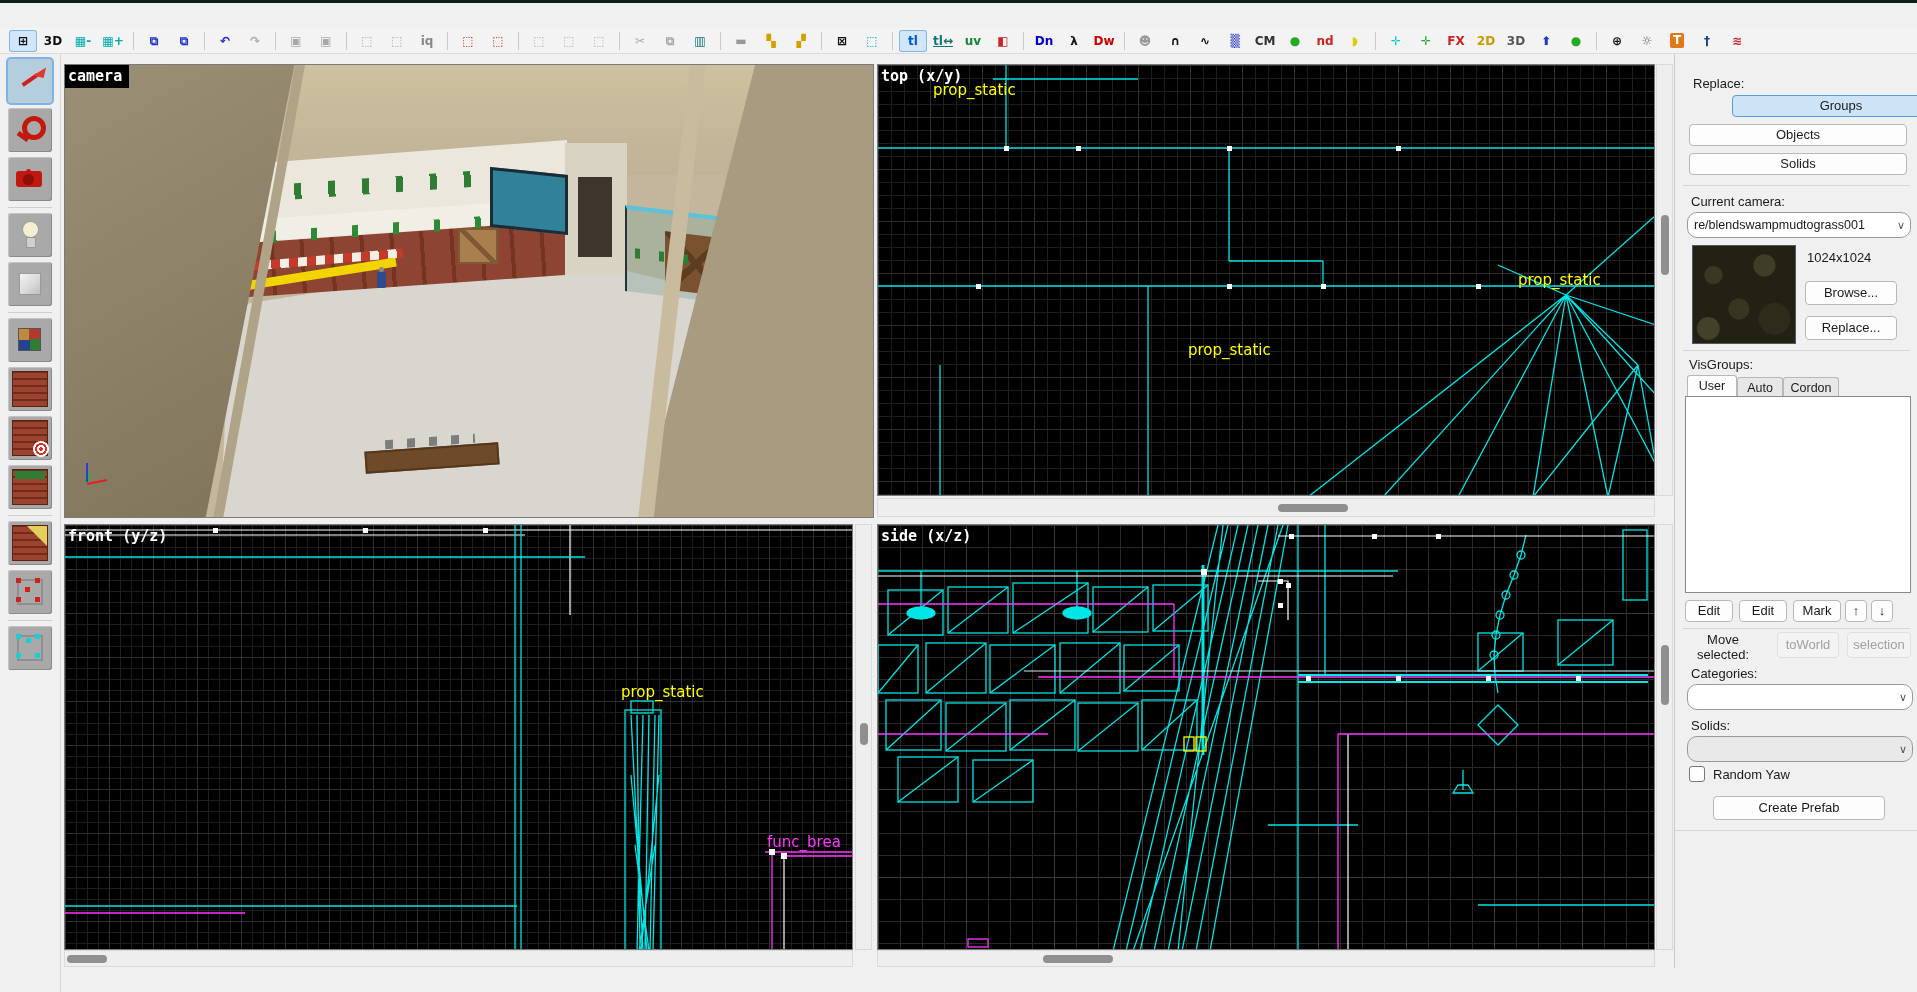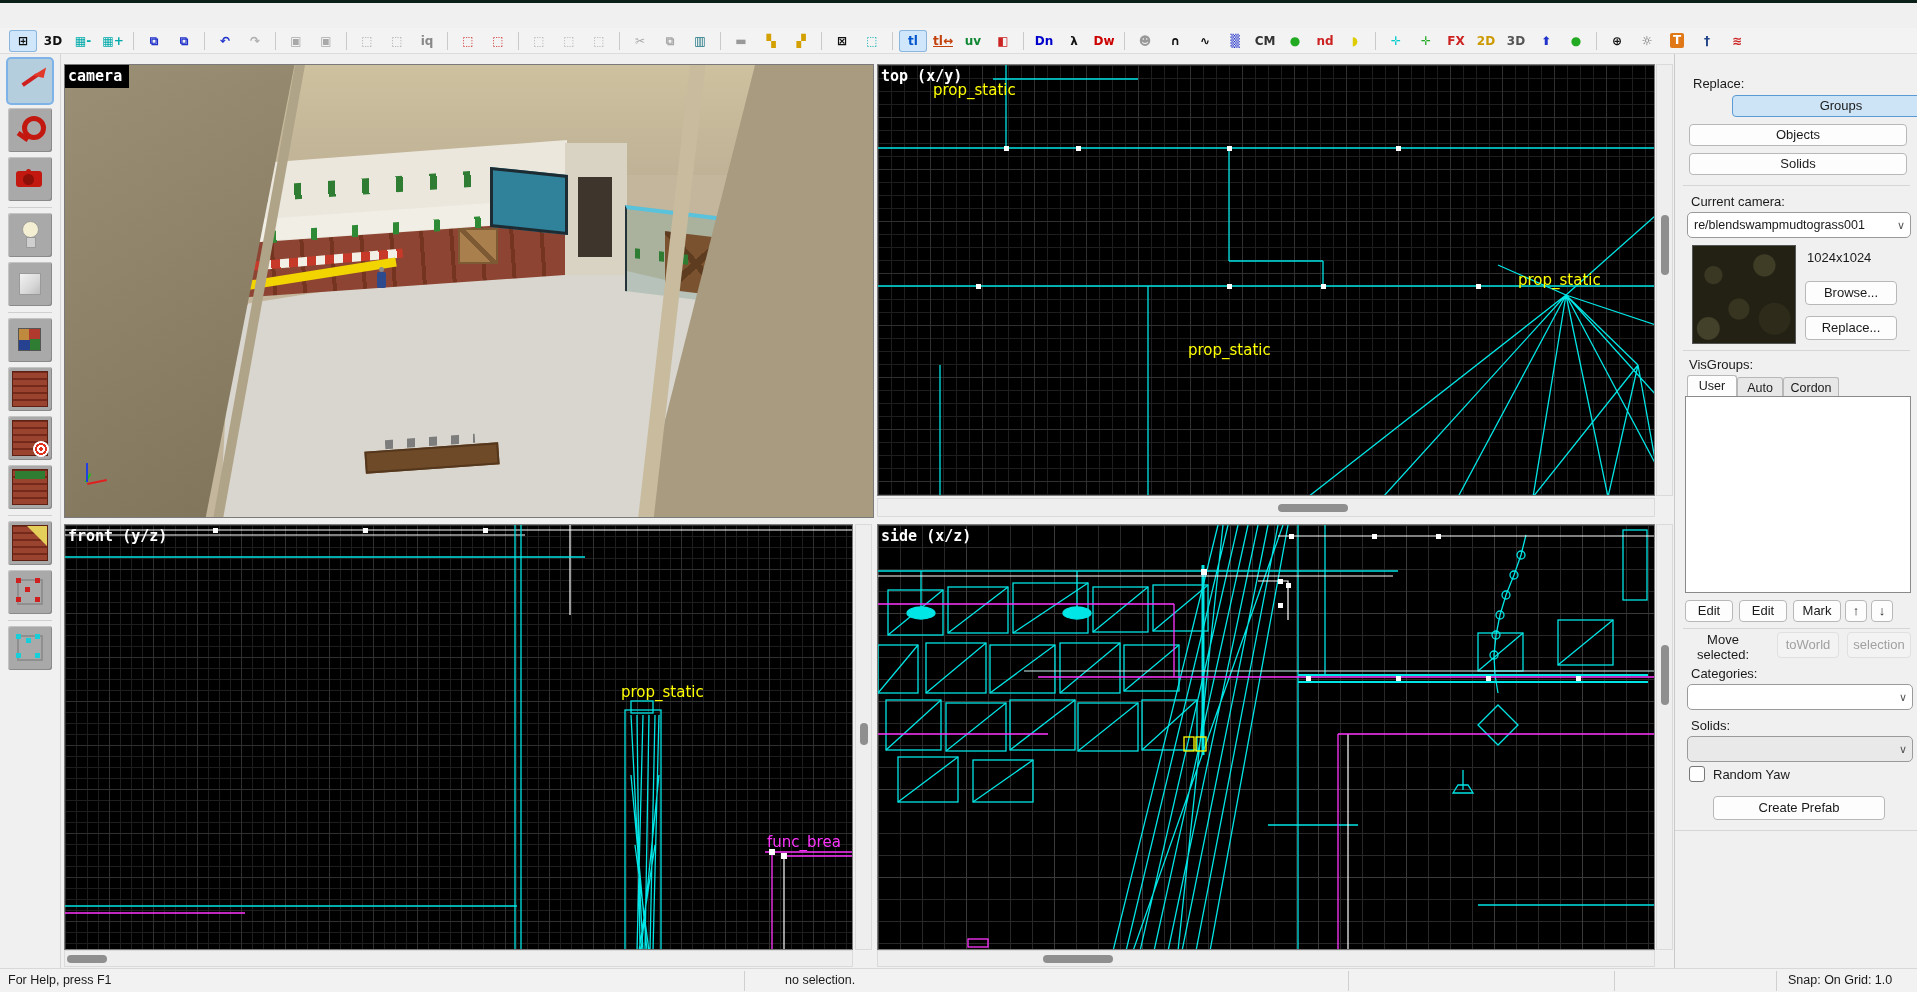--- a/index.html
+++ b/index.html
@@ -76,21 +76,21 @@
   .sbar{position:absolute;background:#eeeeee;border:1px solid #dadada;box-sizing:border-box;}
   .sthumb{position:absolute;background:#8f8f8f;border-radius:7px;}
   
   .rightpanel{position:absolute;left:1674px;top:54px;width:243px;height:914px;background:#f0f0f0;border-left:1px solid #c9c9c9;box-sizing:border-box;}
   .rp-label{position:absolute;font-size:13px;color:#1a1a1a;}
   .rp-btn{position:absolute;height:22px;background:#fdfdfd;border:1px solid #b8b8b8;border-radius:4px;
           text-align:center;line-height:20px;font-size:13px;box-sizing:border-box;}
   .rp-btn.active{background:#cde4f7;border:1px solid #5b9bd5;}
   .rp-btn.flat{background:#f3f3f3;border:1px solid #e0e0e0;color:#a0a0a0;}
   .rp-hr{position:absolute;left:8px;width:227px;height:1px;background:#d6d6d6;}
-  .combo{position:absolute;height:26px;background:#fff;border:1px solid #9a9a9a;border-radius:5px;box-sizing:border-box;
+  .combo{position:absolute;height:26px;background:#fff;border:1px solid #9a9a9a;border-radius:10px;box-sizing:border-box;
          font-size:12.5px;line-height:24px;padding:0 12px 0 6px;white-space:nowrap;overflow:hidden;}
   .combo .chev{position:absolute;right:5px;top:0;color:#555;font-size:11px;}
   .combo.disabled{background:#e9e9e9;}
   .texpreview{position:absolute;left:18px;top:192px;width:102px;height:97px;background:#232114;outline:1px solid #555;
       background-image:radial-gradient(circle at 20% 30%,#3a3823 0 8%,transparent 9%),
                        radial-gradient(circle at 70% 20%,#403d26 0 10%,transparent 11%),
                        radial-gradient(circle at 45% 65%,#37341f 0 12%,transparent 13%),
                        radial-gradient(circle at 80% 75%,#2e2b1a 0 14%,transparent 15%),
                        radial-gradient(circle at 15% 85%,#44412a 0 9%,transparent 10%);}
   .tab{position:absolute;height:21px;font-size:12.5px;text-align:center;line-height:21px;box-sizing:border-box;
@@ -198,21 +198,21 @@
         <span style="color: rgb(17, 17, 17);">⊠</span>
       </div>
       <div class="tbtn">
         <span style="color: rgb(0, 170, 170);">⬚</span>
       </div>
       <div class="tsep"></div>
       <div class="tbtn on">
         <span style="color: rgb(0, 85, 204);">tl</span>
       </div>
       <div class="tbtn">
-        <span style="color: #c2410c; text-decoration: underline;">tl↔</span>
+        <span style="color: #0f766e; text-decoration: underline;">tl↔</span>
       </div>
       <div class="tbtn">
         <span style="color: rgb(17, 136, 51);">uv</span>
       </div>
       <div class="tbtn">
         <span style="color: rgb(204, 34, 34);">◧</span>
       </div>
       <div class="tsep"></div>
       <div class="tbtn">
         <span style="color: rgb(0, 0, 204);">Dn</span>
@@ -605,23 +605,14 @@
     <div class="rp-label" style="left:16px;top:664px;">Solids:</div>
     <div class="combo disabled" style="left:12px;top:682px;width:226px;">
       <span class="chev">∨</span>
     </div>
     <div class="checkbox" style="left:14px;top:712px;"></div>
     <div class="rp-label" style="left:38px;top:713px;">Random Yaw</div>
     <div class="rp-btn" style="left:38px;top:742px;width:172px;height:24px;line-height:22px;">Create Prefab</div>
     <div class="rp-hr" style="top:776px;left:0;width:243px;"></div>
   </div>
 
-  <div class="statusbar">
-    <span class="sb-text" style="left:8px;">For Help, press F1</span>
-    <span class="sb-div" style="left:744px;"></span>
-    <span class="sb-text" style="left:785px;">no selection.</span>
-    <span class="sb-div" style="left:1348px;"></span>
-    <span class="sb-div" style="left:1614px;"></span>
-    <span class="sb-div" style="left:1776px;"></span>
-    <span class="sb-text" style="left:1788px;">Snap: On Grid: 1.0</span>
-  </div>
 
 </div>
 
 </body></html>

